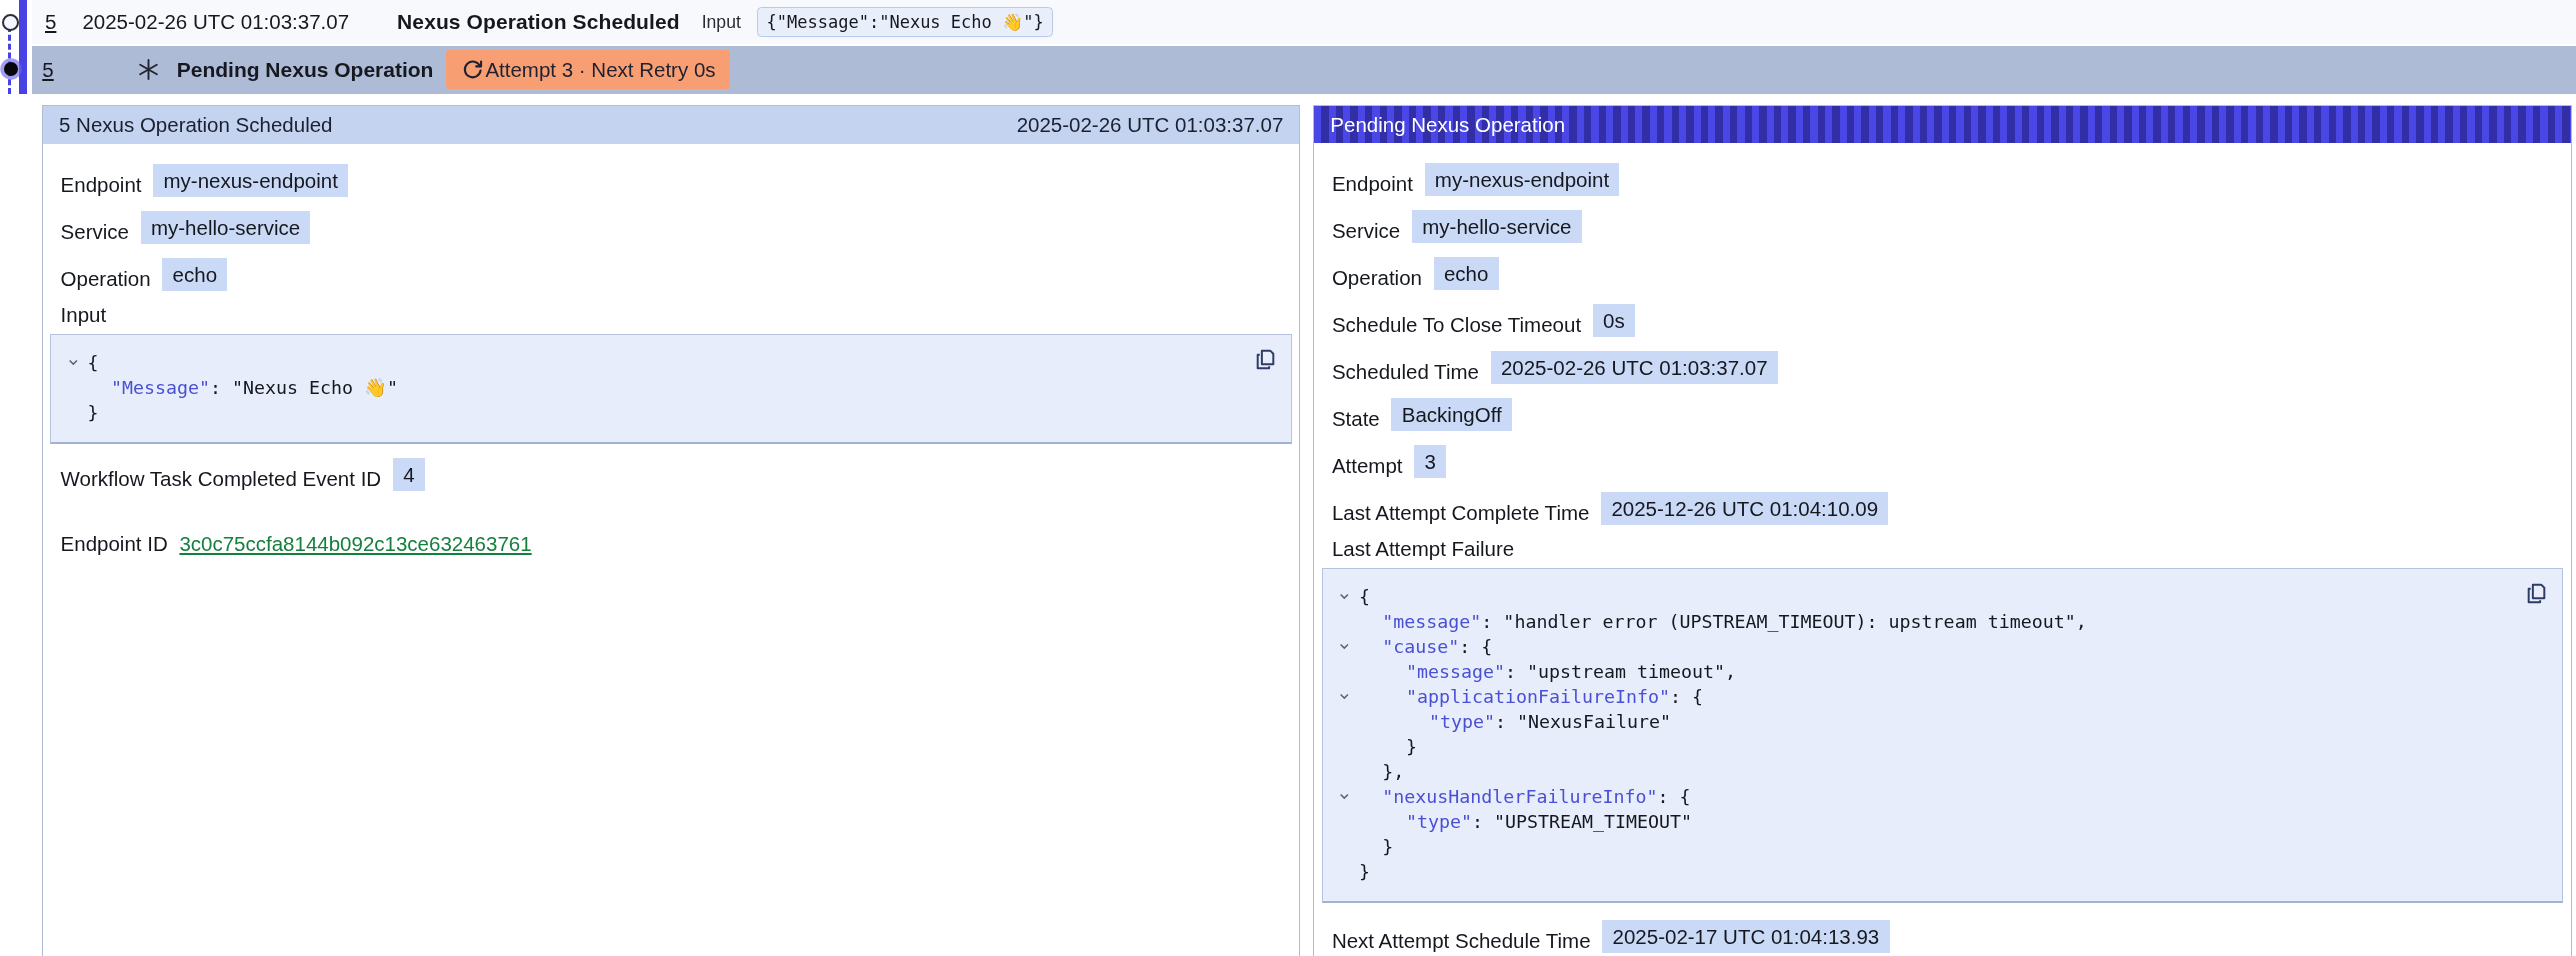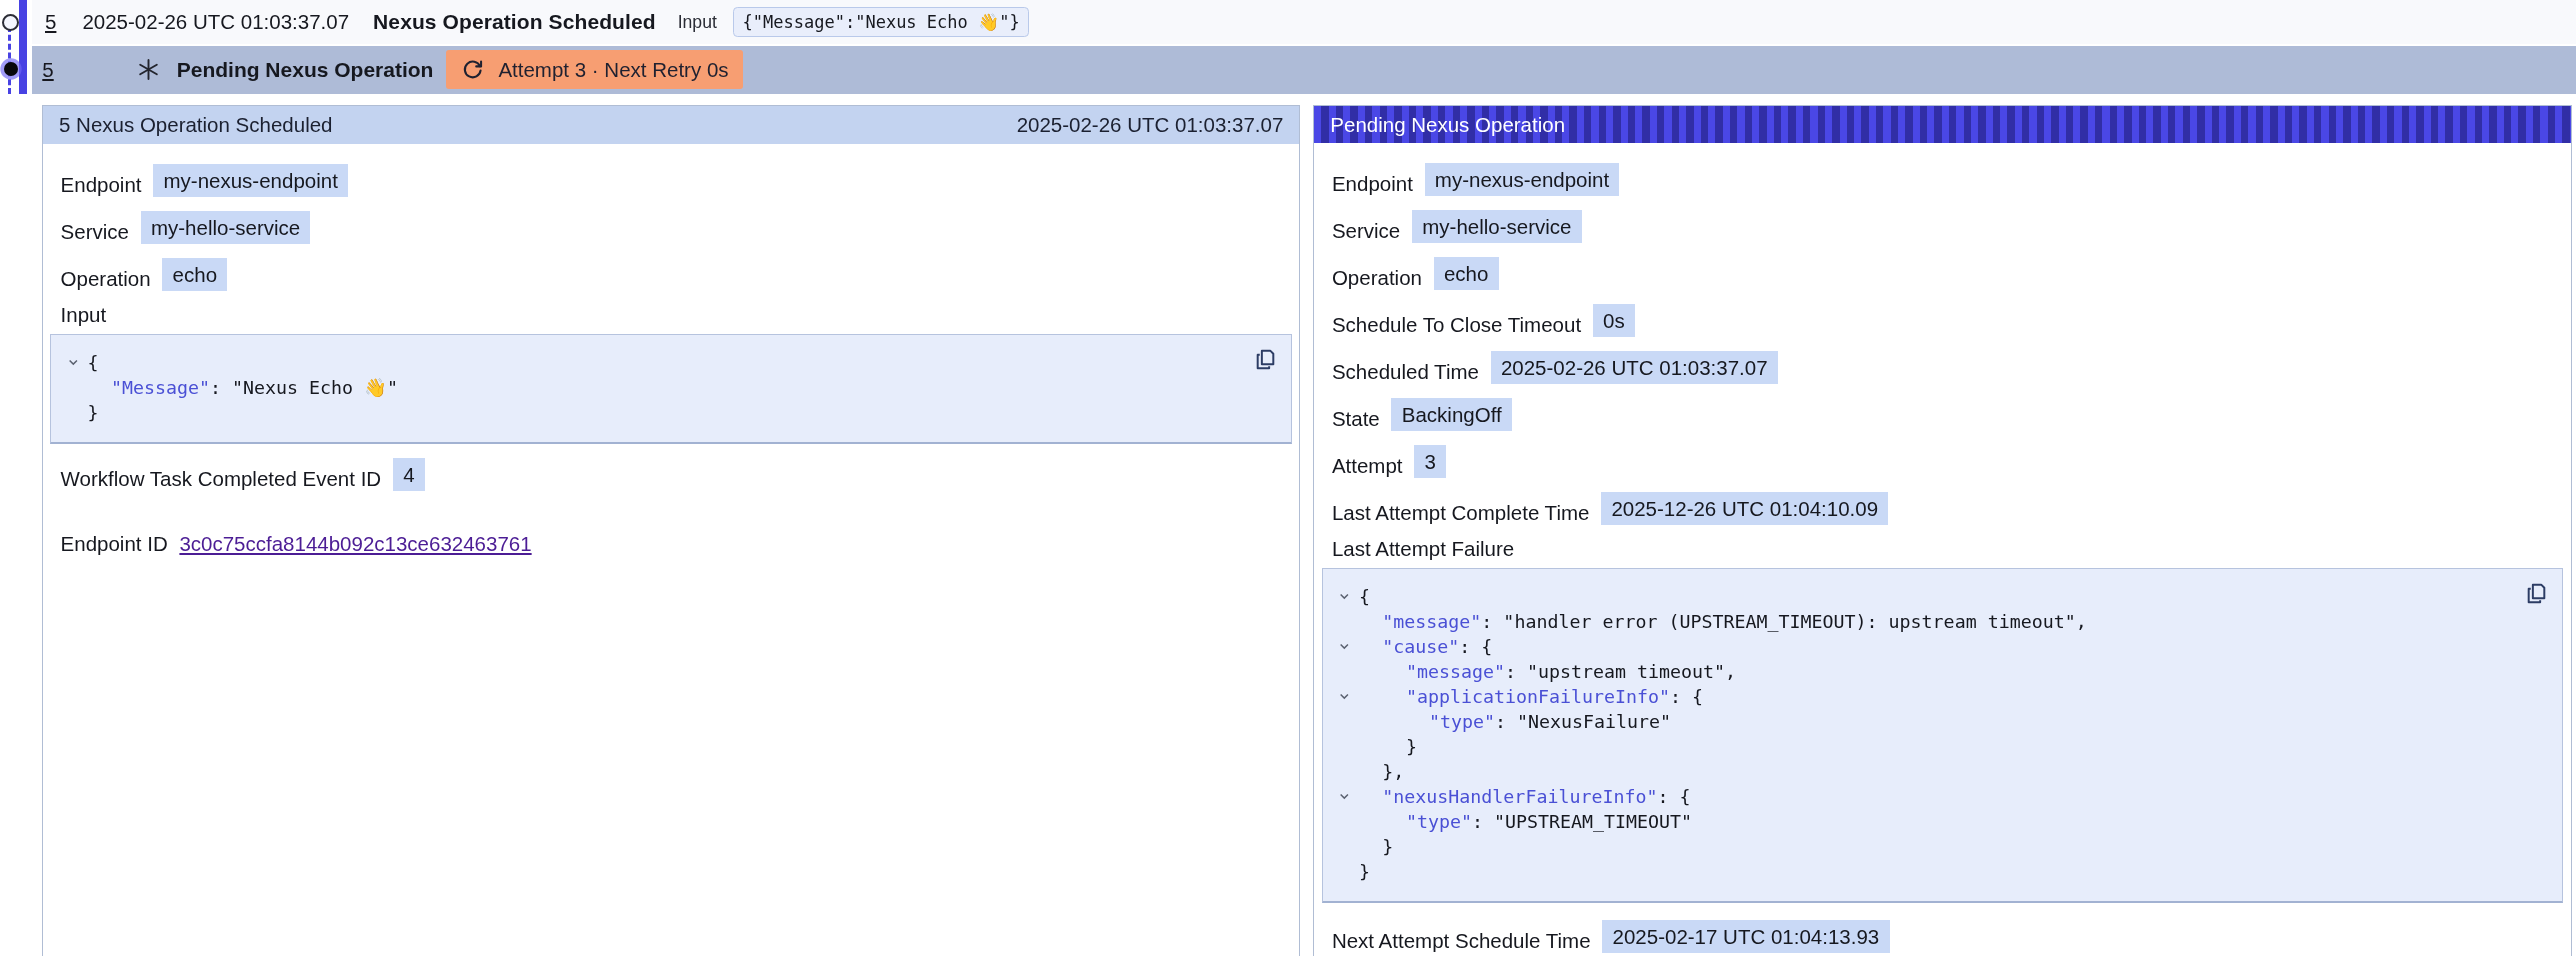--- a/index.html
+++ b/index.html
@@ -15,47 +15,47 @@
     background: #f4f6fd; border: 2.2px solid #2c2d36; }
   .dot-filled { position: absolute; left: 3.7px; top: 62px; width: 14px; height: 14px; border-radius: 50%;
     background: #08080c; box-shadow: 0 0 0 3.7px rgba(111,103,244,.65); }
 
   .row { margin-left: 32px; display: flex; align-items: center; }
   .row1 { height: 44px; background: #f8f9fc; }
   .row2 { height: 48px; margin-top: 1.5px; background: #aebbd7; }
   .ev-id { font-size: 20.5px; color: #17181f; text-decoration: underline; cursor: pointer; }
   .row1 .ev-id { margin-left: 13px; }
   .ev-time { margin-left: 26px; font-size: 20.5px; }
-  .ev-title { margin-left: 24px; font-size: 21px; font-weight: 700; letter-spacing: 0.1px; }
+  .ev-title { margin-left: 48px; font-size: 21px; font-weight: 700; letter-spacing: 0.1px; }
   .ev-input-label { margin-left: 22px; font-size: 17.6px; color: #2a2c35; }
   .ev-input-badge { margin-left: 16px; font-family: "DejaVu Sans Mono", "Liberation Mono", monospace;
     font-size: 17px; background: #e9eefb; border: 1.5px solid #b9c9ea; border-radius: 4.4px; padding: 4.4px 8.8px; }
   .row2 .ev-id { margin-left: 10.3px; }
   .asterisk-icon { margin-left: 82px; display: inline-flex; }
   .ev-title2 { margin-left: 16px; font-size: 21px; font-weight: 700; }
-  .retry-badge { margin-left: 13px; display: inline-flex; align-items: center; gap: 14px;
+  .retry-badge { margin-left: 13px; display: inline-flex; align-items: center; gap: 1px;
     background: #f79e72; color: #1f2130; padding: 7.3px 14.6px; border-radius: 2.9px;
     font-size: 20.5px; font-weight: 500; }
 
   
   .panels { display: flex; gap: 13px; margin: 11.7px 4.4px 0 42px; height: 934px; overflow: hidden;
     align-items: flex-start; }
   .panel { flex: 1 1 0; border: 1.5px solid #b0bdd4; background: #fff; }
   .panel.left { height: 1025px; }
   .panel-header { height: 38px; display: flex; align-items: center; padding: 0 16px; font-size: 20.5px; }
   .panel-header.plain { background: #c3d3f0; justify-content: space-between; font-weight: 500; color: #1b2030; }
   .panel-header.striped { height: 37px; color: #fff; font-weight: 500;
     background: repeating-linear-gradient(90deg, #4a47e6 0 7.3px, #312ea6 7.3px 14.6px); }
   .panel-header .hdr-time { font-weight: 400; }
   .panel-body { padding: 5.9px 14.6px 17.6px 17.6px; font-size: 20.5px; }
 
   .field-row { display: flex; align-items: flex-end; margin-top: 13px; min-height: 34px; }
   .flabel { margin-right: 11.7px; }
   .fbadge { background: #c9d9f6; border-radius: 0; padding: 4.4px 10.3px; }
-  .flink { text-decoration: underline; color: #4c1d95; cursor: pointer; }
+  .flink { text-decoration: underline; color: #15803d; cursor: pointer; }
   .section-label { margin-top: 11.7px; font-size: 20.5px; }
 
   .code-block { position: relative; margin: 7.3px -7.3px 0 -10.3px; background: #e7edfb;
     border: 1.5px solid #b6c3de; border-bottom: 2.9px solid #a2b2d2; padding: 14.6px 51px 17.6px 7.3px; }
   .code-line { display: flex; align-items: center; font-family: "DejaVu Sans Mono", "Liberation Mono", monospace;
     font-size: 18.3px; line-height: 25px; white-space: pre; color: #16181f; }
   .gutter { width: 29px; display: inline-flex; justify-content: center; flex: none; cursor: pointer; }
   .ind { flex: none; display: inline-block; }
   .i0 { width: 0; } .i1 { width: 23.4px; } .i2 { width: 47px; } .i3 { width: 70px; }
   .jkey { color: #4a50d5; }

